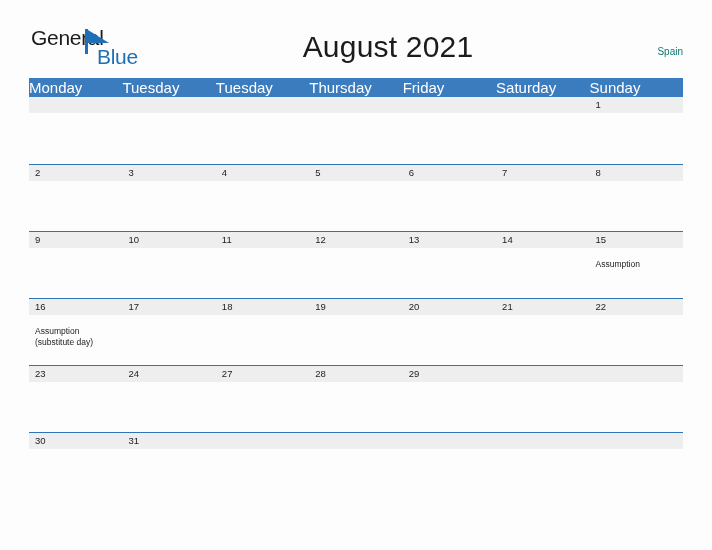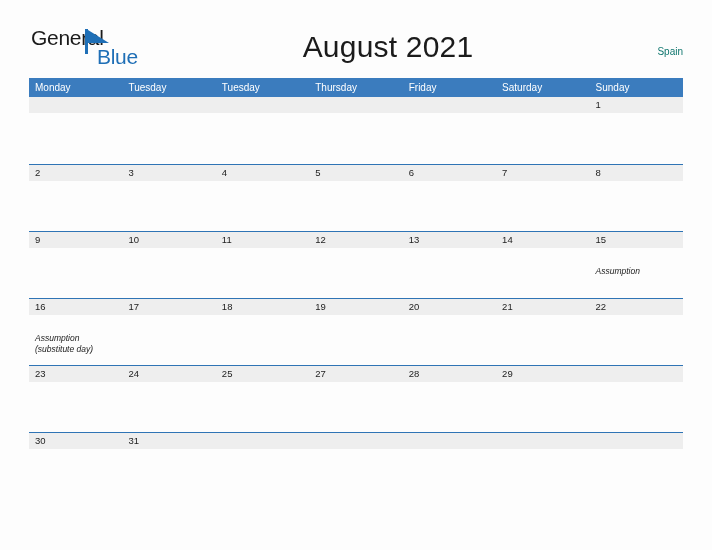--- a/index.html
+++ b/index.html
@@ -93,23 +93,22 @@
   }
 
   .weekday-row {
     display: flex;
     background: #3b7cbe;
     height: 19px;
   }
   .weekday-cell {
     width: 93.43px;
     box-sizing: border-box;
-    padding-left: 6px;
     color: #ffffff;
-    font-size: 10px;
+    font-size: 15px;
     line-height: 19px;
     font-family: "Liberation Sans", sans-serif;
     white-space: nowrap;
     overflow: hidden;
   }
 
   .week-row {
     display: flex;
     height: 67px;
     border-top: 1.5px solid #2f74b5;
@@ -135,22 +134,21 @@
     z-index: 2;
   }
   .day-number {
     font-size: 9.5px;
     line-height: 16px;
     color: #222222;
     font-family: "Liberation Sans", sans-serif;
     height: 16px;
   }
   .day-events {
-    margin-top: 18px;
-    font-style: italic;
+    margin-top: 11px;
   }
   .event-line {
     font-size: 8.5px;
     line-height: 11px;
     color: #222222;
     font-family: "Liberation Sans", sans-serif;
     white-space: nowrap;
   }
   .empty {
     visibility: hidden;
@@ -293,23 +291,20 @@
       </div>
       <div class="week-row">
         <div class="band"></div>
         <div class="day-cell">
           <div class="day-number">23</div>
         </div>
         <div class="day-cell">
           <div class="day-number">24</div>
         </div>
         <div class="day-cell">
-          <div class="day-number">25</div>
-        </div>
-        <div class="day-cell">
           <div class="day-number">27</div>
         </div>
         <div class="day-cell">
           <div class="day-number">28</div>
         </div>
         <div class="day-cell">
           <div class="day-number">29</div>
         </div>
       </div>
       <div class="week-row">

